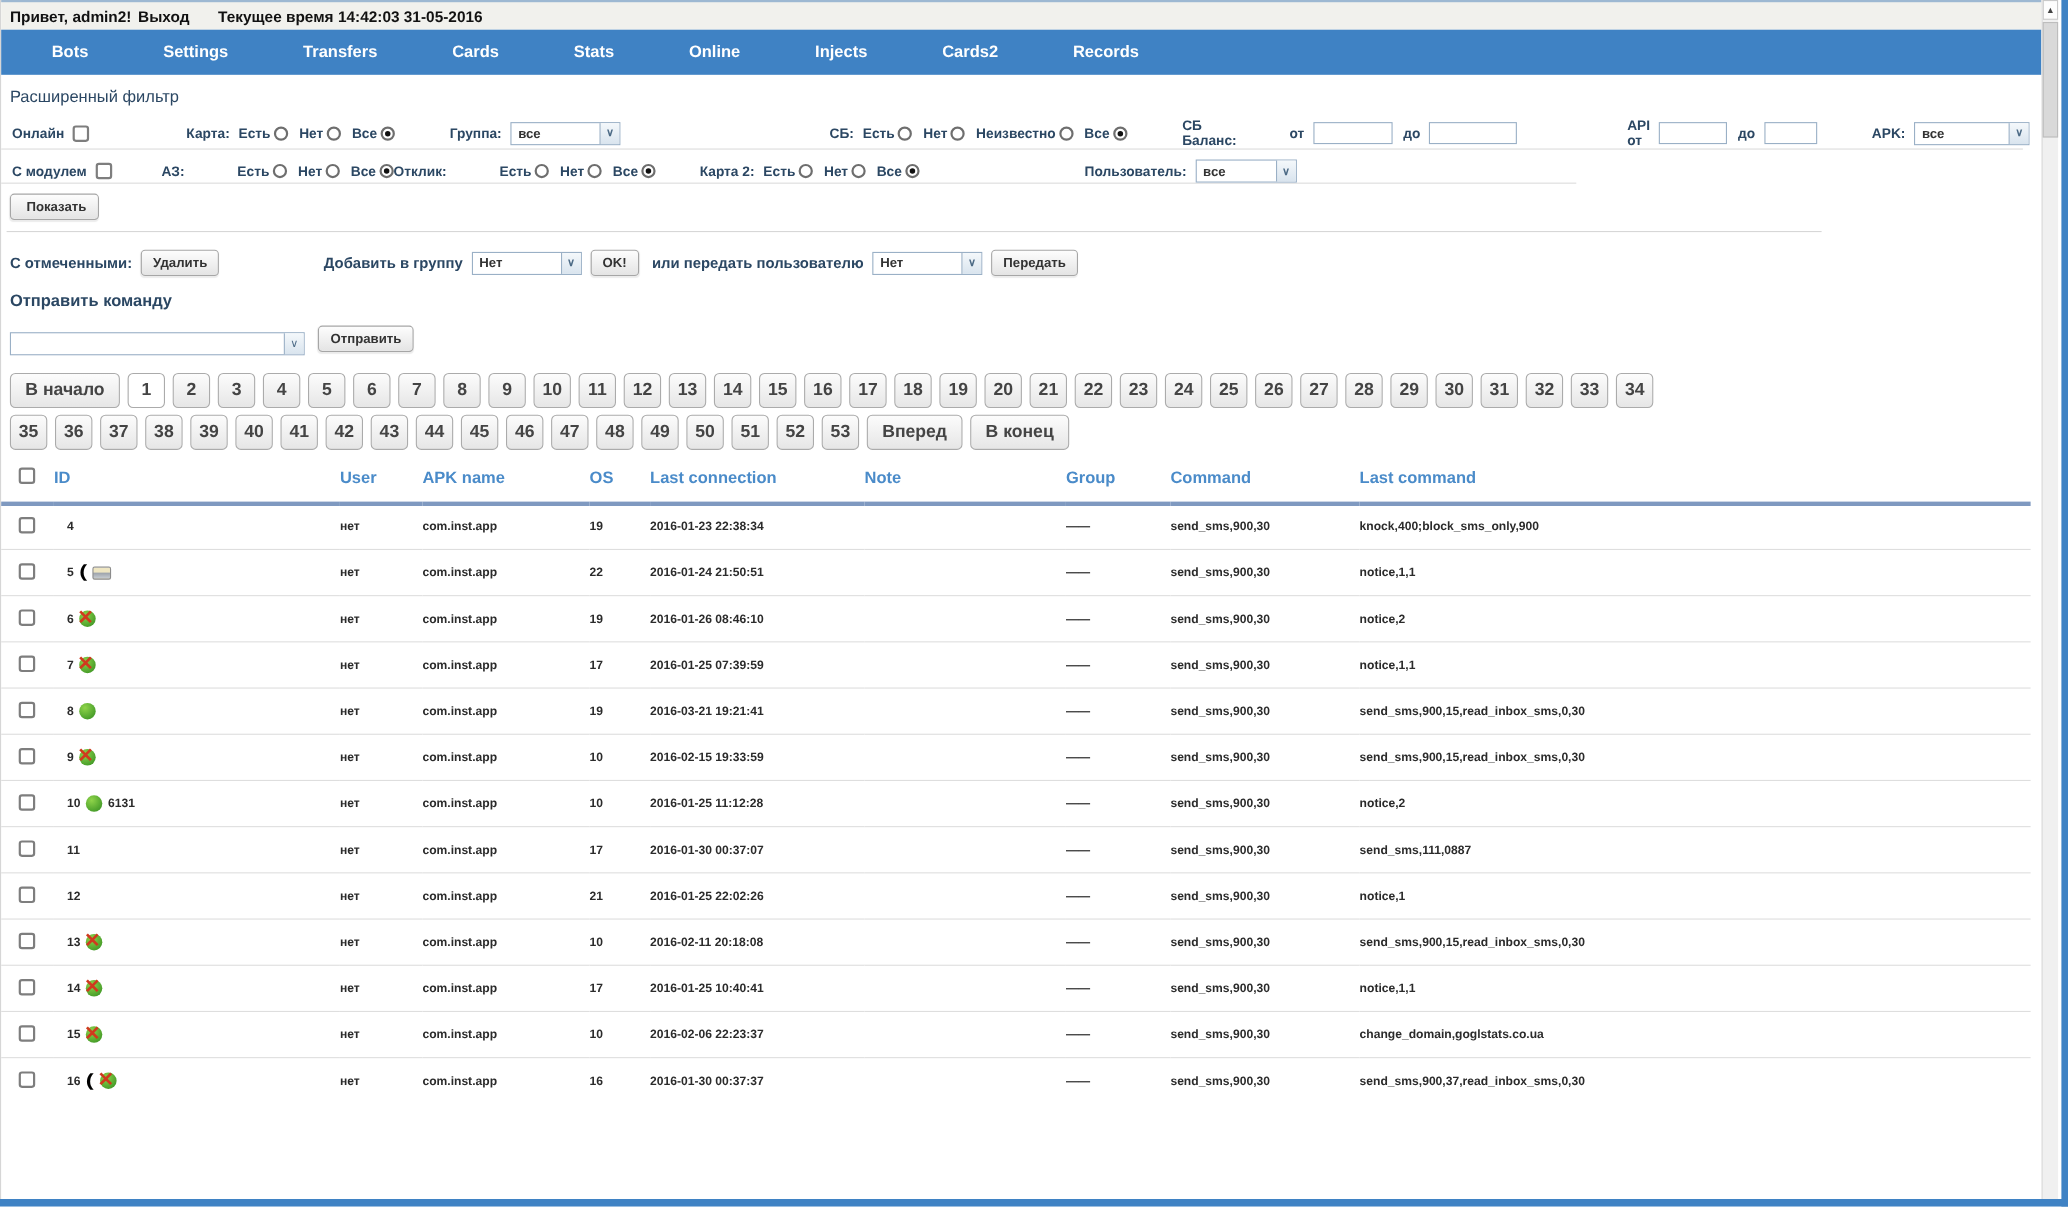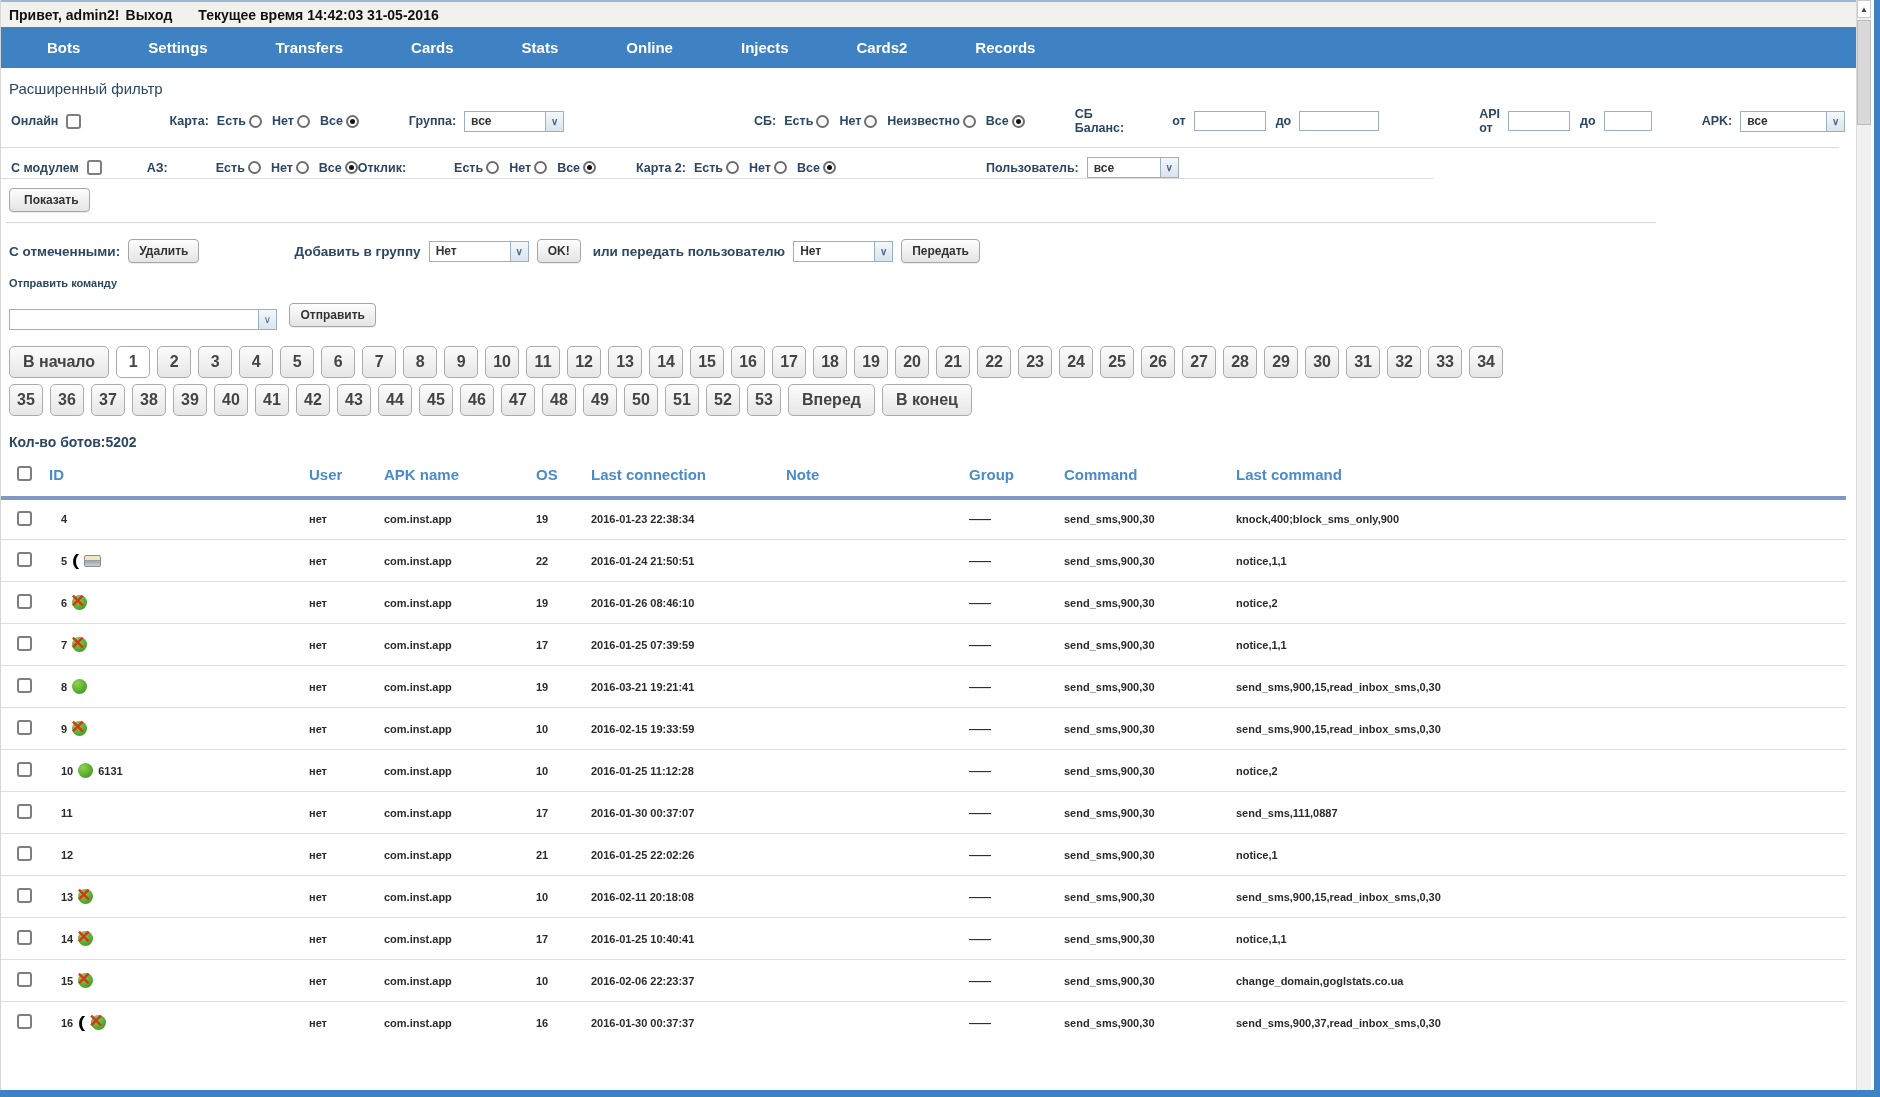--- a/index.html
+++ b/index.html
@@ -23,21 +23,21 @@
   
   .navbar {
     height:41px; background:#3f82c4; display:flex; align-items:center; padding-left:12px;
   }
   .nav-item {
     color:#fff; font-weight:bold; font-size:15px; padding:0 34px; cursor:pointer;
   }
   
   .filter-title { margin:12px 0 2px 8px; font-size:15px; color:#2b4763; }
   .frow { display:flex; align-items:center; font-size:12.5px; font-weight:bold; color:#2b4763; }
-  .frow1 { margin-top:10px; padding-bottom:12px; border-bottom:1px solid #dcdcdc; width:1838px; }
+  .frow1 { margin-top:10px; border-bottom:1px solid #dcdcdc; width:1838px; }
   .frow2 { margin-top:9px; border-bottom:1px solid #dcdcdc; width:1432px; }
   .fgrp { display:flex; align-items:center; }
   .flabel { margin-right:8px; }
   .ropt { margin:0 3px 0 10px; }
   .ropt:first-of-type { margin-left:0; }
   .radio {
     width:13px; height:13px; border:2px solid #6e6e6e; border-radius:50%;
     background:#fff; display:inline-block; position:relative; cursor:pointer;
   }
   .radio.on::after {
@@ -63,21 +63,21 @@
     cursor:pointer; box-shadow:0 1px 1px rgba(0,0,0,.08); font-family:"Liberation Sans", sans-serif;
   }
   .show-btn { margin:9px 0 0 8px;padding-left:14px; }
   .sep2 { height:1px; background:#d7d7d7; width:1650px; margin:10px 0 0 5px; }
   
   .actions { display:flex; align-items:center; margin:16px 0 0 8px; font-size:13.5px; font-weight:bold; color:#2b4763; }
   .actions .btn { margin-left:8px; }
   .actions .select { margin-left:8px; width:100px; }
   .lbl-gap { margin-left:95px; }
   .lbl-gap2 { margin-left:12px; }
-  .send-cmd-label { margin:14px 0 0 8px; font-size:11px; font-weight:bold; color:#2b4763; }
+  .send-cmd-label { margin:14px 0 0 8px; font-size:15px; font-weight:bold; color:#2b4763; }
   .cmd-select { margin:10px 0 0 8px; width:268px; }
   .send-btn { margin:14px 0 0 8px; }
   
   .pag { display:flex; flex-wrap:wrap; margin:16px 0 0 8px; width:1700px; }
   .pag-row2 { margin-top:6px; }
   .pbtn {
     min-width:34px; text-align:center; background:linear-gradient(#fcfcfc,#e6e6e6);
     border:1px solid #ababab; border-radius:5px; padding:6px 7px; margin-right:7px;
     font-size:16px; font-weight:bold; color:#444; cursor:pointer;
   }
@@ -349,21 +349,20 @@
       <div class="pbtn">49</div>
       <div class="pbtn">50</div>
       <div class="pbtn">51</div>
       <div class="pbtn">52</div>
       <div class="pbtn">53</div>
       <div class="pbtn wide">Вперед</div>
       <div class="pbtn wide">В конец</div>
     </div>
 
   
-  <div class="bots-count">Кол-во ботов:5202</div>
 
   <table class="bots">
     <colgroup>
       <col style="width:48px">
         <col style="width:260px">
         <col style="width:75px">
         <col style="width:152px">
       <col style="width:55px">
         <col style="width:195px">
         <col style="width:183px">

